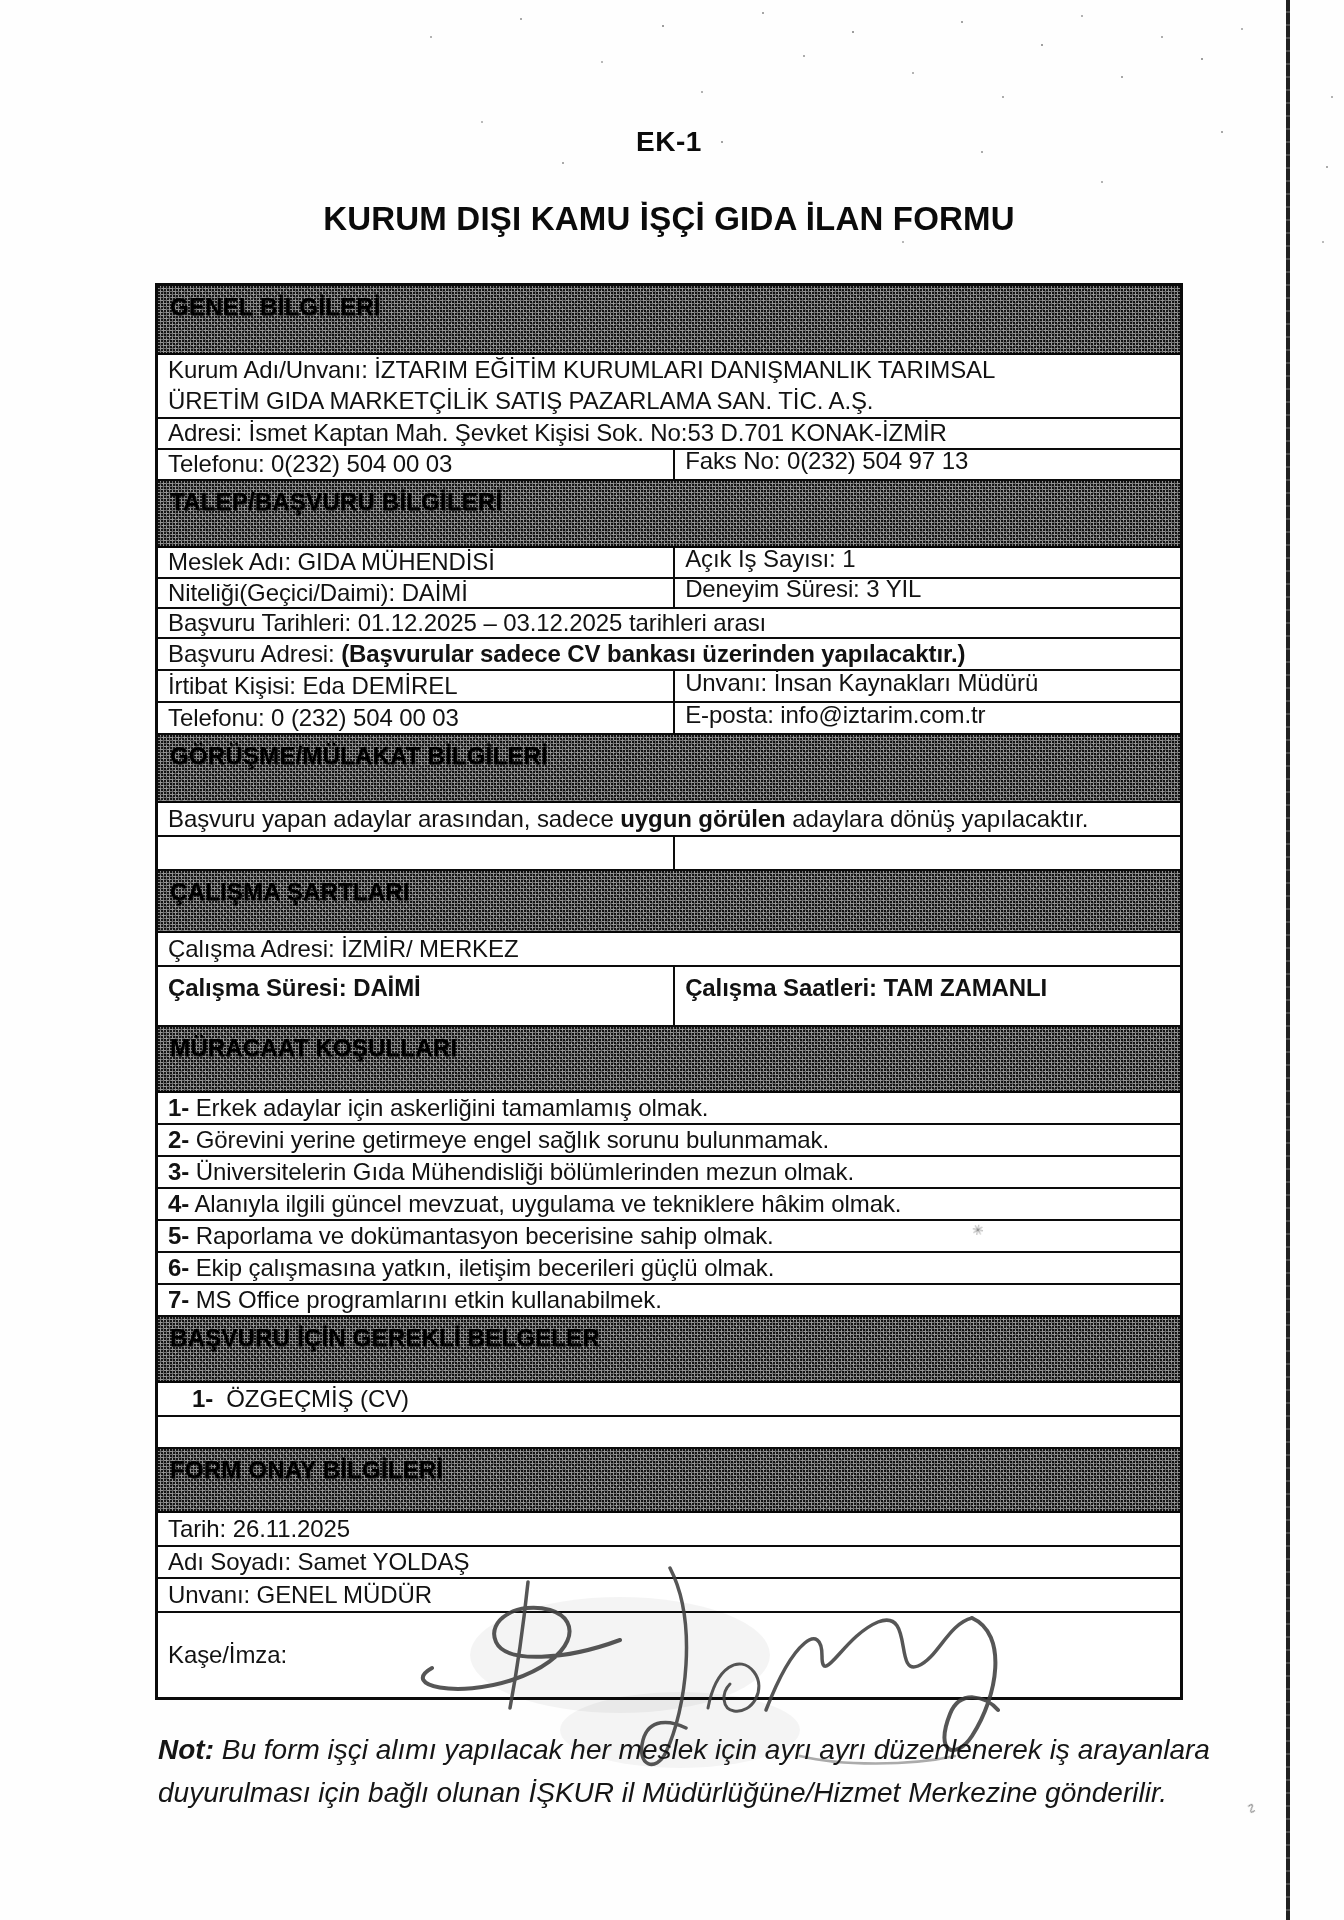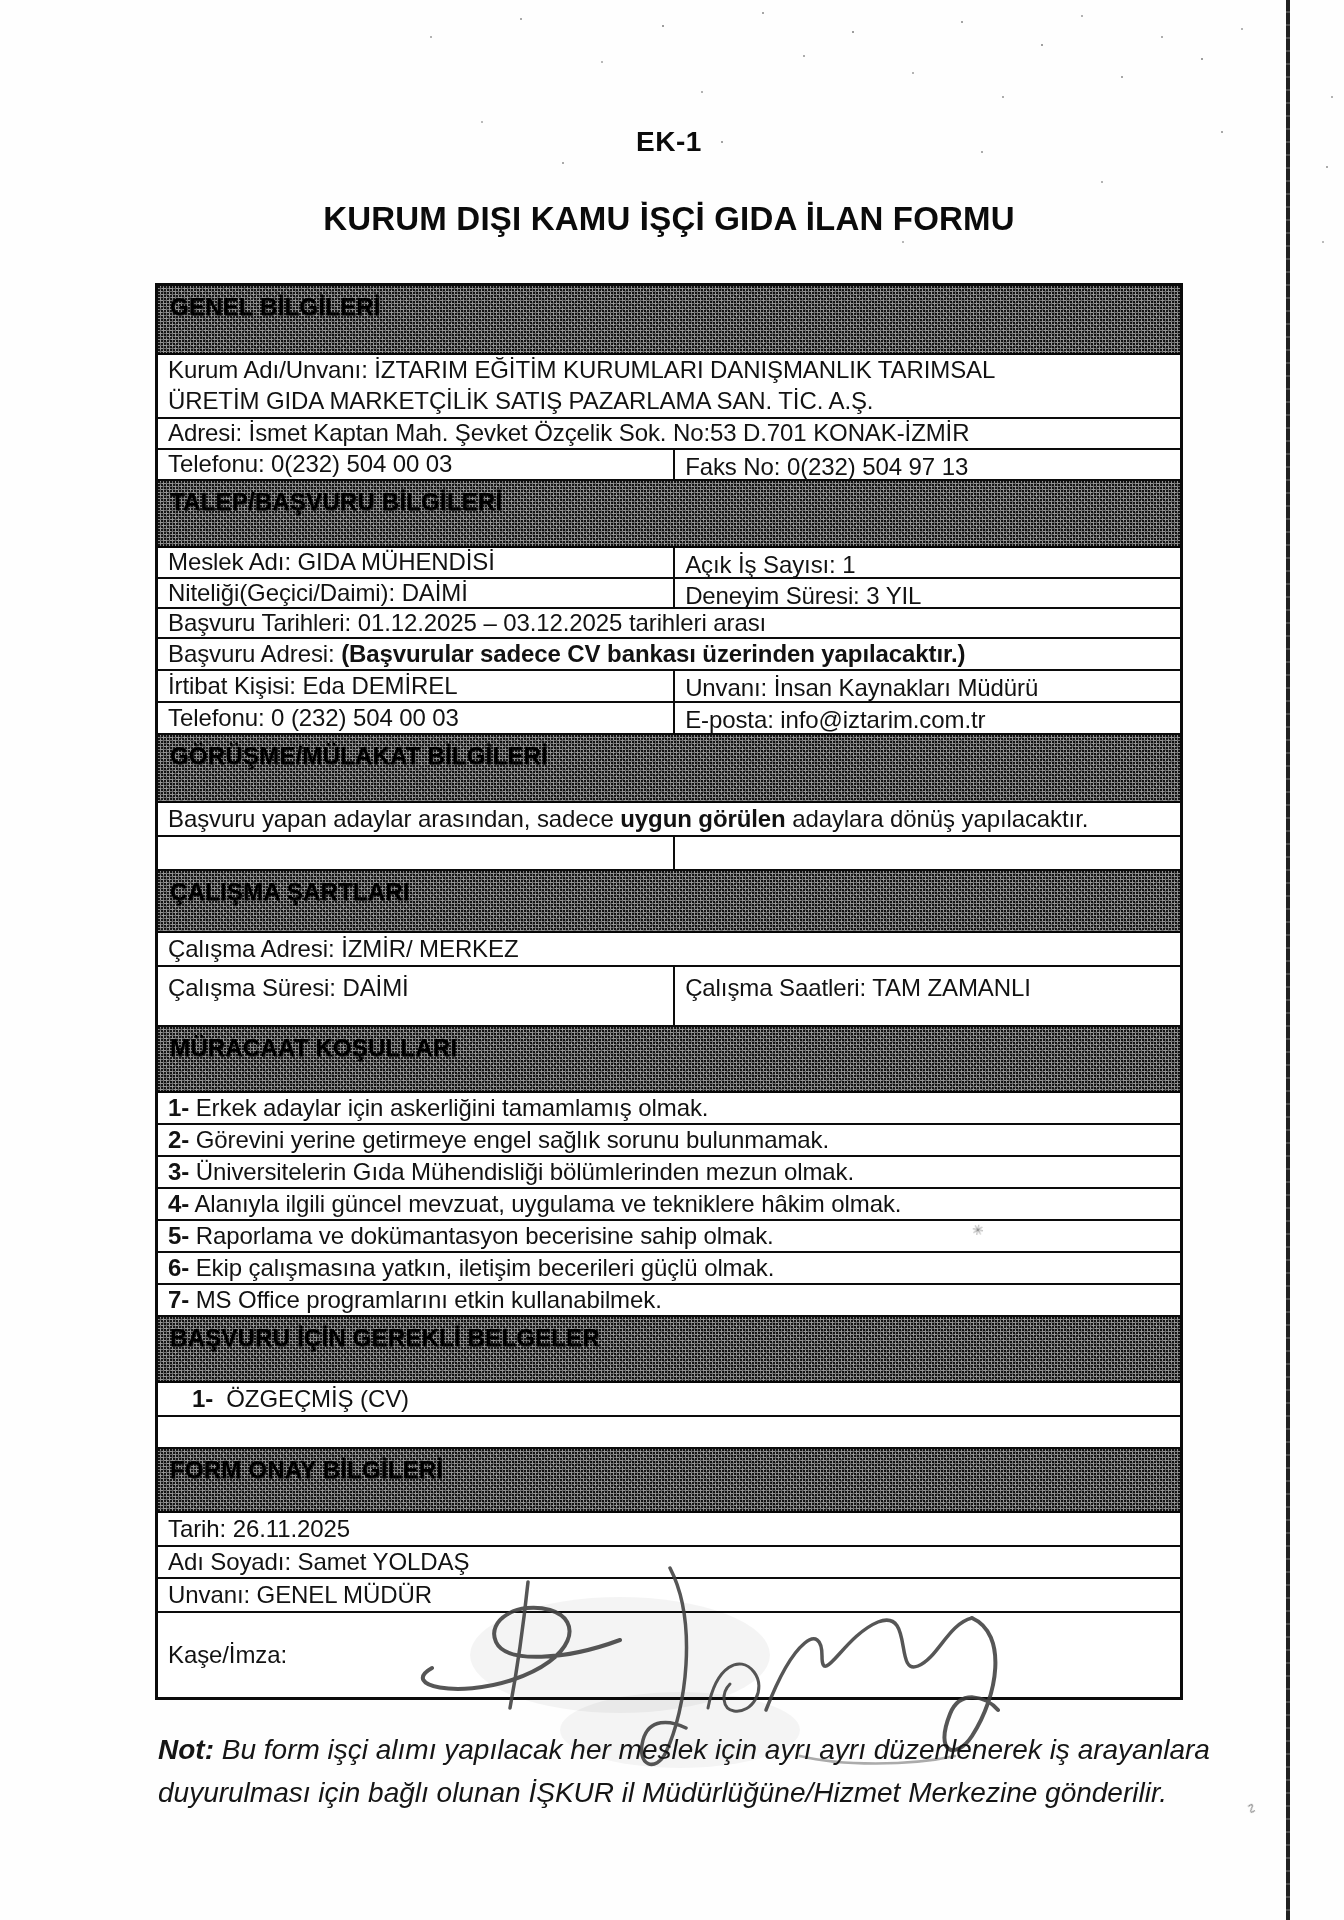--- a/index.html
+++ b/index.html
@@ -52,23 +52,23 @@
     display:flex;align-items:center;box-sizing:border-box;
     border-bottom:2px solid #0c0c0c;
   }
   .row:last-child{border-bottom:none;}
   .cell{
     font-size:24px;line-height:1.28;padding:2px 12px 2px 10px;
     white-space:normal;color:#121212;letter-spacing:-.1px;
   }
   .split .c1{width:50.6%;align-self:stretch;display:flex;align-items:center;
     border-right:2px solid #0c0c0c;box-sizing:border-box;}
-  .split .c2{flex:1;align-self:stretch;display:flex;align-items:flex-start;}
+  .split .c2{flex:1;align-self:stretch;display:flex;align-items:flex-end;}
   .top-align{align-items:flex-start;}
-  .top-align .c1,.top-align .c2{align-items:flex-start;padding-top:4px;}
+  .top-align .c1,.top-align .c2{align-items:flex-start;padding-top:4px;font-weight:bold;}
   .wrap-limit{max-width:884px;}
   .indent{padding-left:34px;}
   .b{font-weight:bold;}
 
   .hdr{
     box-sizing:border-box;border-bottom:2px solid #050505;
     background-color:#8e8e8e;
     background-image:
       repeating-radial-gradient(circle at 1px 1px, rgba(0,0,0,.85) 0 .8px, transparent 1px 3px),
       repeating-linear-gradient(45deg, rgba(0,0,0,.22) 0 2px, rgba(255,255,255,.05) 2px 4px);
@@ -99,21 +99,21 @@
   <div class="doc-tag">EK-1</div>
   <h1 class="doc-title">KURUM DIŞI KAMU İŞÇİ GIDA İLAN FORMU</h1>
 
   <div class="tbl">
 
     <div class="hdr" style="height:69px">GENEL BİLGİLERİ</div>
     <div class="row" style="height:64px">
       <div class="cell"><span class="wrap-limit" style="display:inline-block">Kurum Adı/Unvanı: İZTARIM EĞİTİM KURUMLARI DANIŞMANLIK TARIMSAL ÜRETİM GIDA MARKETÇİLİK SATIŞ PAZARLAMA SAN. TİC. A.Ş.</span></div>
     </div>
     <div class="row" style="height:31px">
-      <div class="cell">Adresi: İsmet Kaptan Mah. Şevket Özçelik Sok. No:53 D.701 KONAK-İZMİR</div>
+      <div class="cell">Adresi: İsmet Kaptan Mah. Şevket Kişisi Sok. No:53 D.701 KONAK-İZMİR</div>
     </div>
     <div class="row split" style="height:31px">
       <div class="c1">
           <div class="cell">Telefonu: 0(232) 504 00 03</div>
         </div>
       <div class="c2">
           <div class="cell">Faks No: 0(232) 504 97 13</div>
         </div>
     </div>
 

